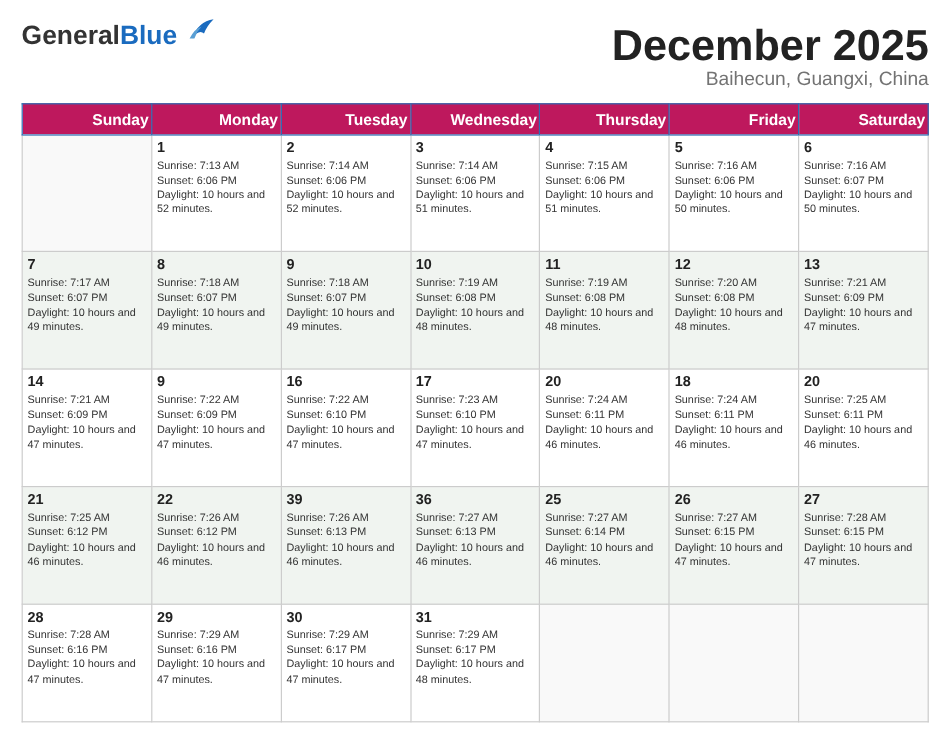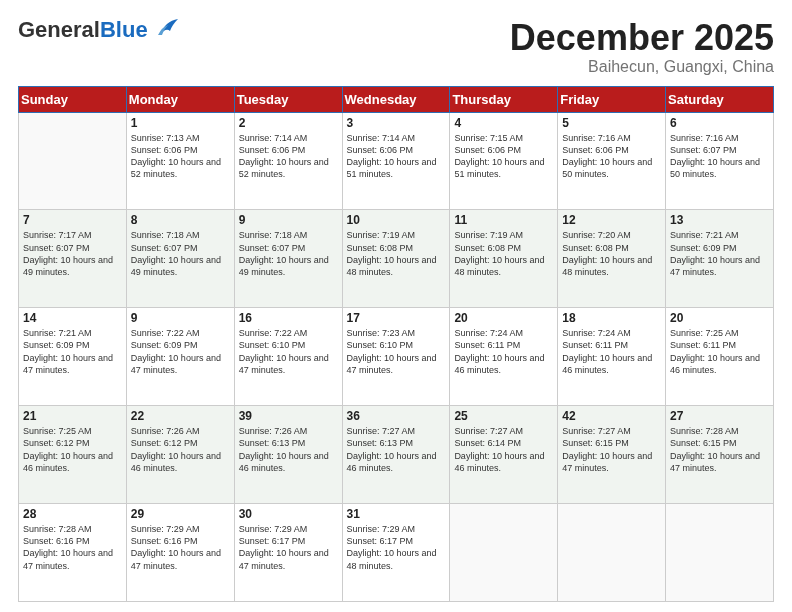--- a/index.html
+++ b/index.html
@@ -51,23 +51,23 @@
       color: #737373;
     }
     .calendar {
       flex: 1;
       border: 1px solid #ccc;
       border-collapse: collapse;
       width: 100%;
       table-layout: fixed;
     }
     .calendar th {
-      background-color: #b91c1c;
+      background-color: #be185d;
       color: #fff;
-      text-align: left;
+      text-align: right;
       padding: 5px 2px;
       font-size: 13px;
       border: 1px solid #2e6db4;
     }
     .calendar td {
       border: 1px solid #ccc;
       vertical-align: top;
       padding: 3px 4px;
       font-size: 9.5px;
       color: #333;
@@ -91,21 +91,21 @@
     .row-shaded td {
       background-color: #f0f4f0;
     }
   </style>
 </head>
 <body>
 
 <div class="page">
   <div class="header">
     <div class="logo">
-      <div style="display:flex;align-items:center;">
+      <div style="display:flex;">
         <span class="logo-text">
           <span class="logo-general">General</span><span class="logo-blue">Blue</span>
         </span>
         <svg width="30" height="22" viewBox="0 0 30 22" style="margin-left:2px;margin-top:-4px;">
           <path d="M10,18 Q15,4 28,2 Q22,8 20,14 Q16,10 10,18Z" fill="#1a6bbf"></path>
           <path d="M8,18 Q12,10 18,8 Q14,12 12,18Z" fill="#5a9fd4"></path>
         </svg>
       </div>
     </div>
     <div class="title-block">
@@ -229,21 +229,21 @@
           </td>
           <td>
             <span class="day-num">36</span>
             <div class="day-info">Sunrise: 7:27 AM<br>Sunset: 6:13 PM<br>Daylight: 10 hours and 46 minutes.</div>
           </td>
           <td>
             <span class="day-num">25</span>
             <div class="day-info">Sunrise: 7:27 AM<br>Sunset: 6:14 PM<br>Daylight: 10 hours and 46 minutes.</div>
           </td>
           <td>
-            <span class="day-num">42</span>
+            <span class="day-num">26</span>
             <div class="day-info">Sunrise: 7:27 AM<br>Sunset: 6:15 PM<br>Daylight: 10 hours and 47 minutes.</div>
           </td>
           <td>
             <span class="day-num">27</span>
             <div class="day-info">Sunrise: 7:28 AM<br>Sunset: 6:15 PM<br>Daylight: 10 hours and 47 minutes.</div>
           </td>
         </tr>
         <tr>
           <td>
             <span class="day-num">28</span>

